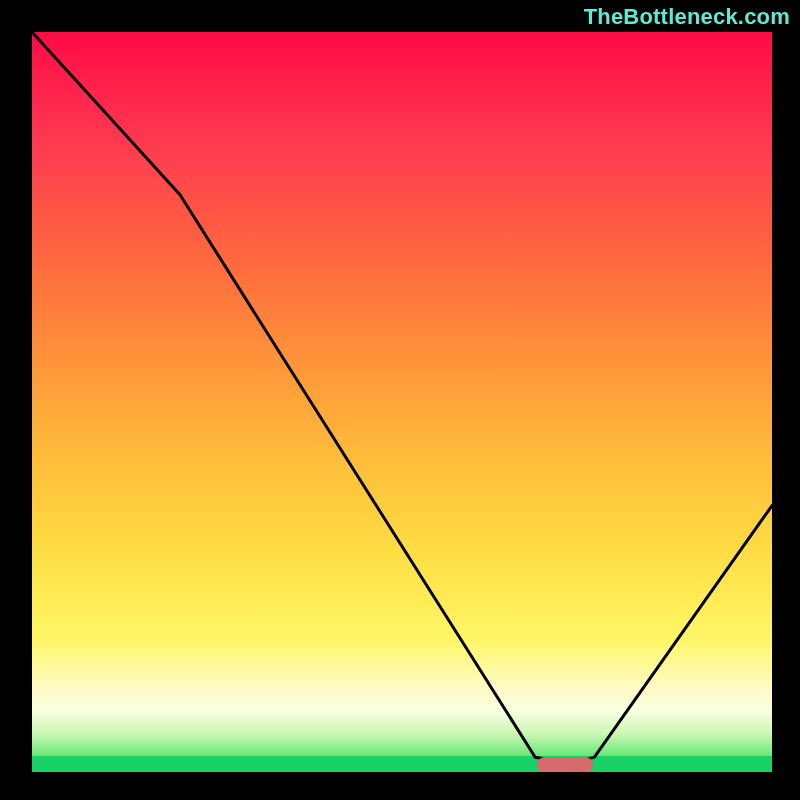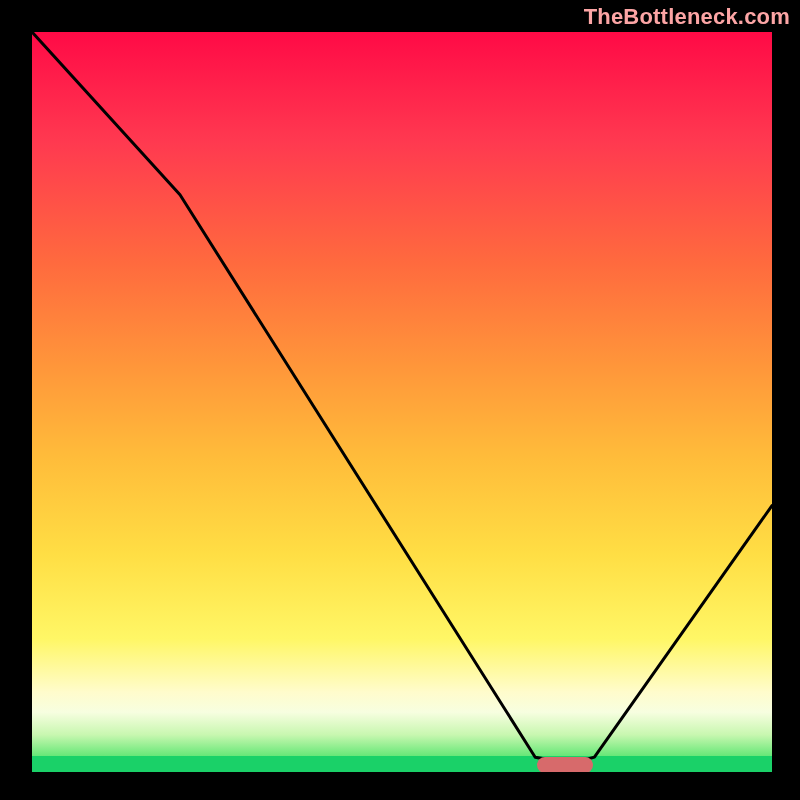--- a/index.html
+++ b/index.html
@@ -16,21 +16,21 @@
     position: relative;
     width: 800px;
     height: 800px;
     box-sizing: border-box;
   }
 
   .watermark {
     position: absolute;
     top: 4px;
     right: 10px;
-    color: #fca5a5;
+    color: #5eead4;
     font-size: 22px;
     font-weight: 600;
     letter-spacing: 0.2px;
     z-index: 20;
     user-select: none;
   }
 
   .plot {
     position: absolute;
     left: 32px;

